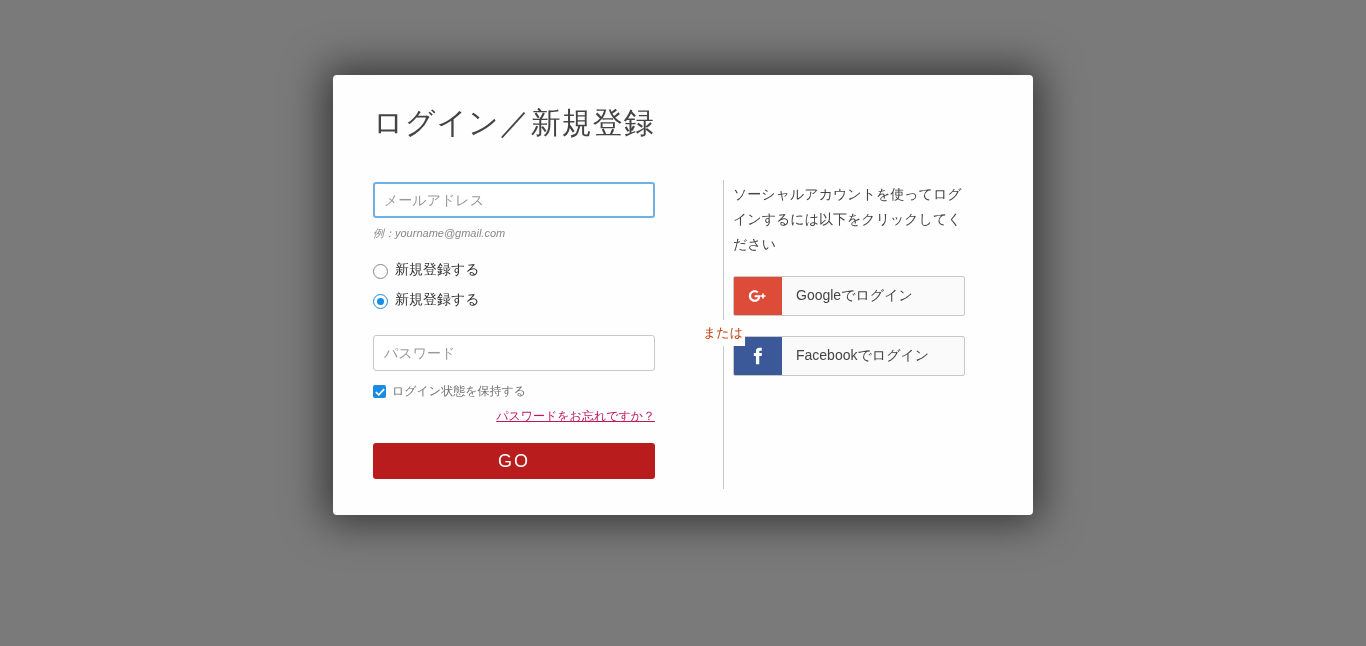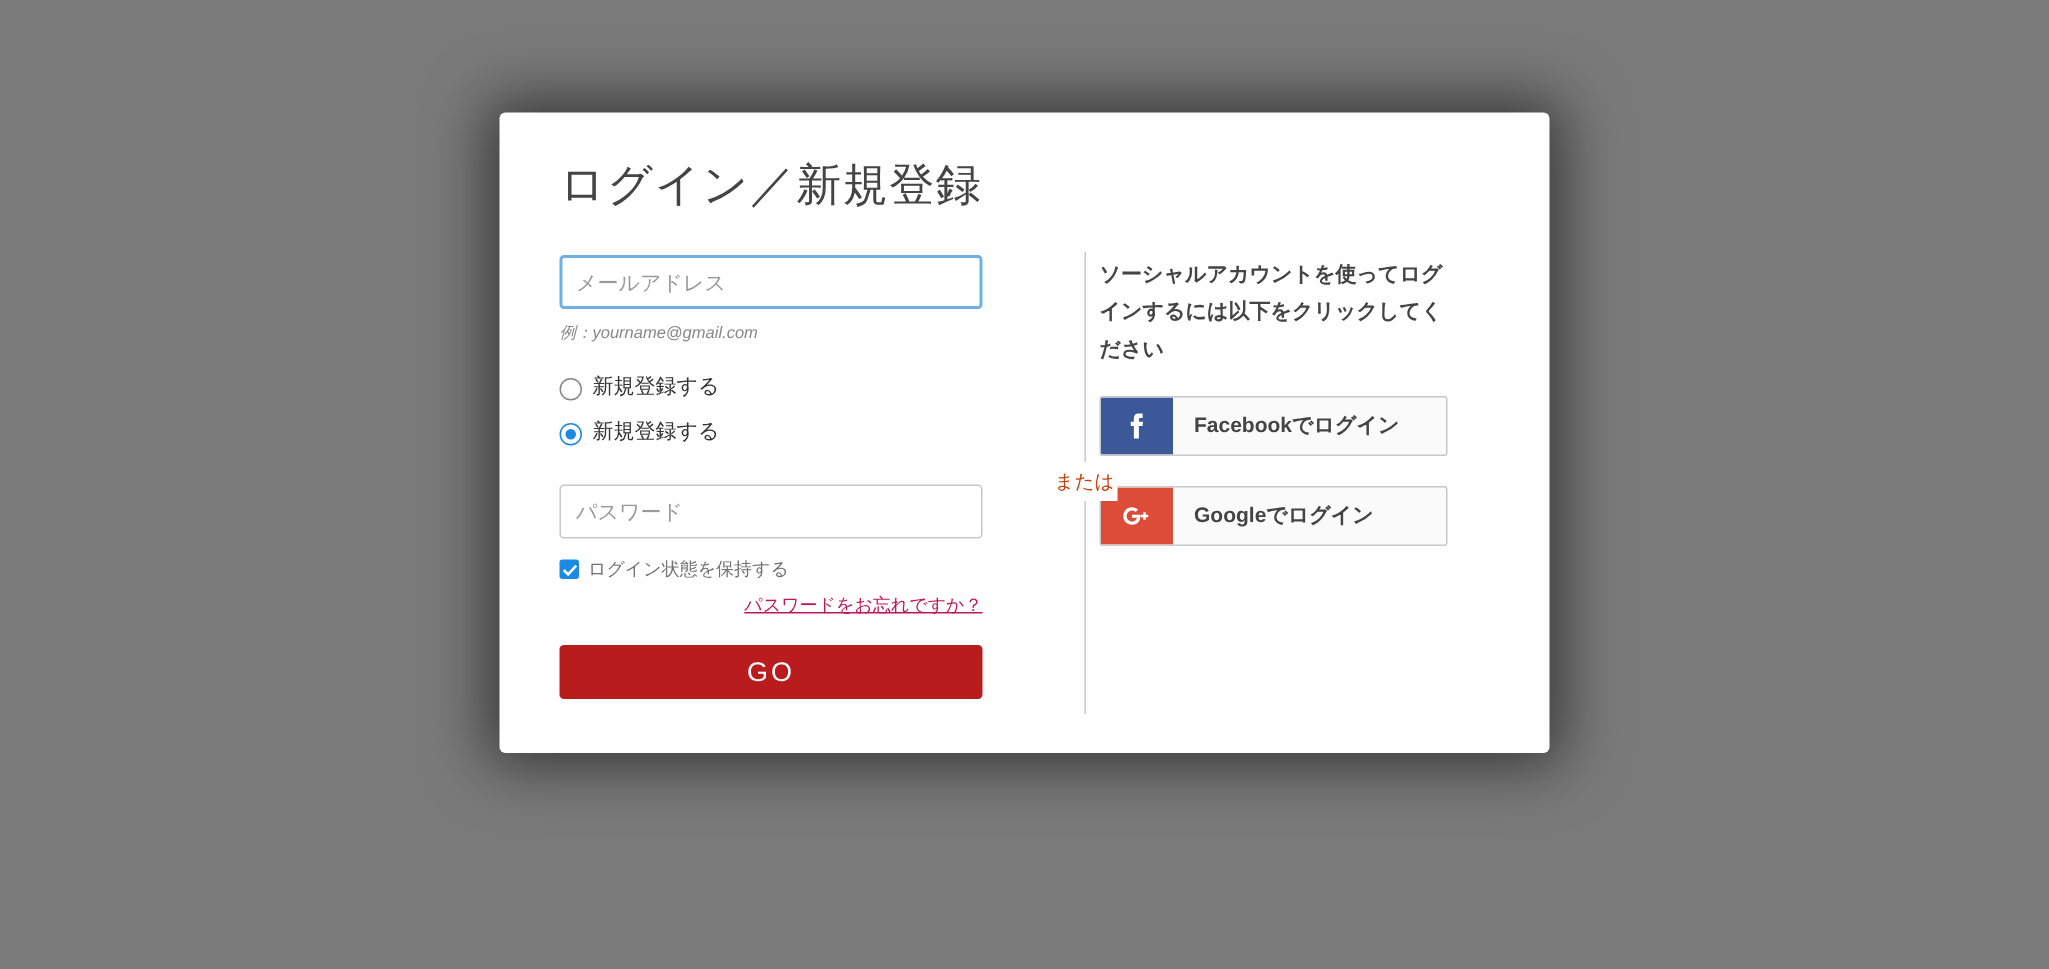--- a/index.html
+++ b/index.html
@@ -22,35 +22,34 @@
       background: #fefefe;
       border-radius: 4px;
       box-shadow: 0 0 40px 8px rgba(0,0,0,0.55);
       padding: 28px 40px 36px 40px;
       position: relative;
     }
     .page-title {
       font-size: 30px;
       font-weight: 300;
       color: #444;
-      margin-bottom: 26px;
+      margin-bottom: 38px;
       letter-spacing: 1px;
     }
     .columns {
       display: flex;
       position: relative;
     }
     .left-col {
       width: 312px;
       padding-right: 30px;
     }
     .right-col {
       width: 280px;
       padding-left: 48px;
-      font-weight: bold;
     }
     .divider {
       position: absolute;
       left: 350px;
       top: -2px;
       bottom: -10px;
       width: 1px;
       background: #c8c8c8;
     }
     .or-label {
@@ -257,31 +256,31 @@
       <button class="go-button">GO</button>
     </div>
 
     <div class="divider"></div>
     <div class="or-label">または</div>
 
     <div class="right-col">
       <div class="social-desc">ソーシャルアカウントを使ってログインするには以下をクリックしてください</div>
 
       <div class="social-button">
+        <div class="social-icon gp">
+          <svg viewBox="0 0 24 24">
+              <path d="M8 11v2.4h4c-0.2 1-1.2 3-4 3-2.4 0-4.3-2-4.3-4.4S5.6 7.6 8 7.6c1.4 0 2.3 0.6 2.8 1.1l1.9-1.8C11.5 5.7 9.9 5 8 5c-3.9 0-7 3.1-7 7s3.1 7 7 7c4 0 6.7-2.8 6.7-6.8 0-0.5 0-0.8-0.1-1.2H8zm13 0h-2V9h-2v2h-2v2h2v2h2v-2h2v-2z"></path>
+            </svg>
+        </div>
+        <span class="social-text">Googleでログイン</span>
+      </div>
+
+      <div class="social-button">
         <div class="social-icon fb">
           <svg viewBox="0 0 24 24">
               <path d="M13.5 8.5V6.8c0-0.8 0.2-1.2 1.3-1.2h1.7V2h-2.8c-3 0-4.2 1.5-4.2 4.2v2.3H7v3.5h2.5V22h4V12h2.9l0.4-3.5H13.5z"></path>
             </svg>
         </div>
         <span class="social-text">Facebookでログイン</span>
       </div>
-
-      <div class="social-button">
-        <div class="social-icon gp">
-          <svg viewBox="0 0 24 24">
-              <path d="M8 11v2.4h4c-0.2 1-1.2 3-4 3-2.4 0-4.3-2-4.3-4.4S5.6 7.6 8 7.6c1.4 0 2.3 0.6 2.8 1.1l1.9-1.8C11.5 5.7 9.9 5 8 5c-3.9 0-7 3.1-7 7s3.1 7 7 7c4 0 6.7-2.8 6.7-6.8 0-0.5 0-0.8-0.1-1.2H8zm13 0h-2V9h-2v2h-2v2h2v2h2v-2h2v-2z"></path>
-            </svg>
-        </div>
-        <span class="social-text">Googleでログイン</span>
-      </div>
     </div>
   </div>
 </div>
 
 </body></html>

